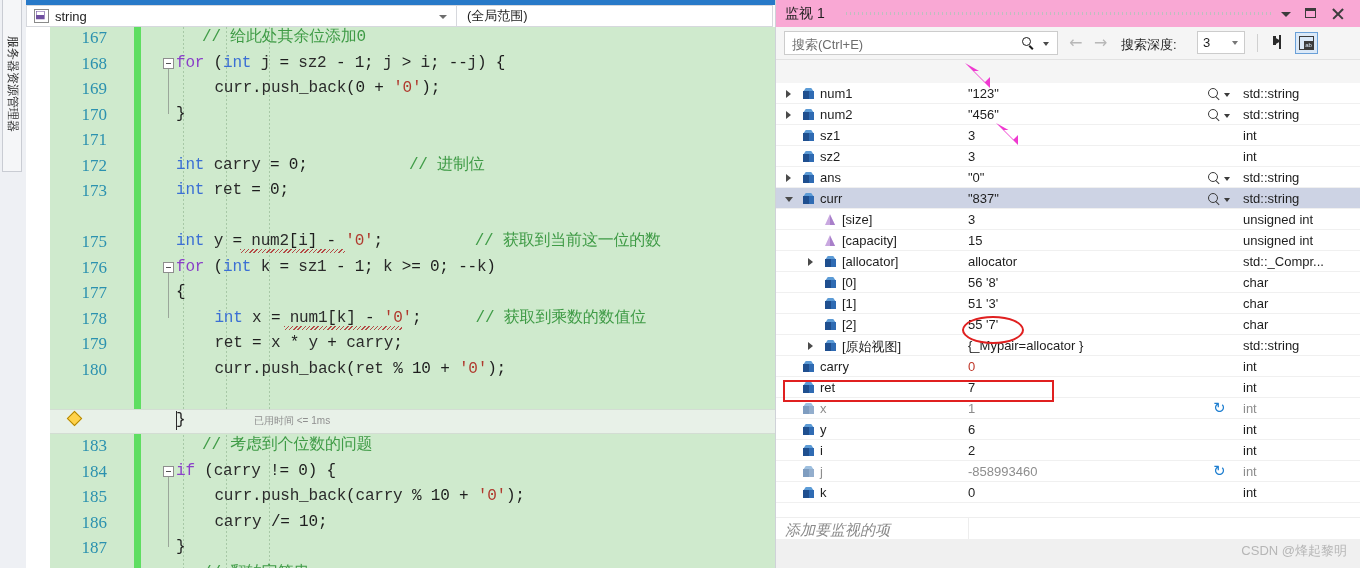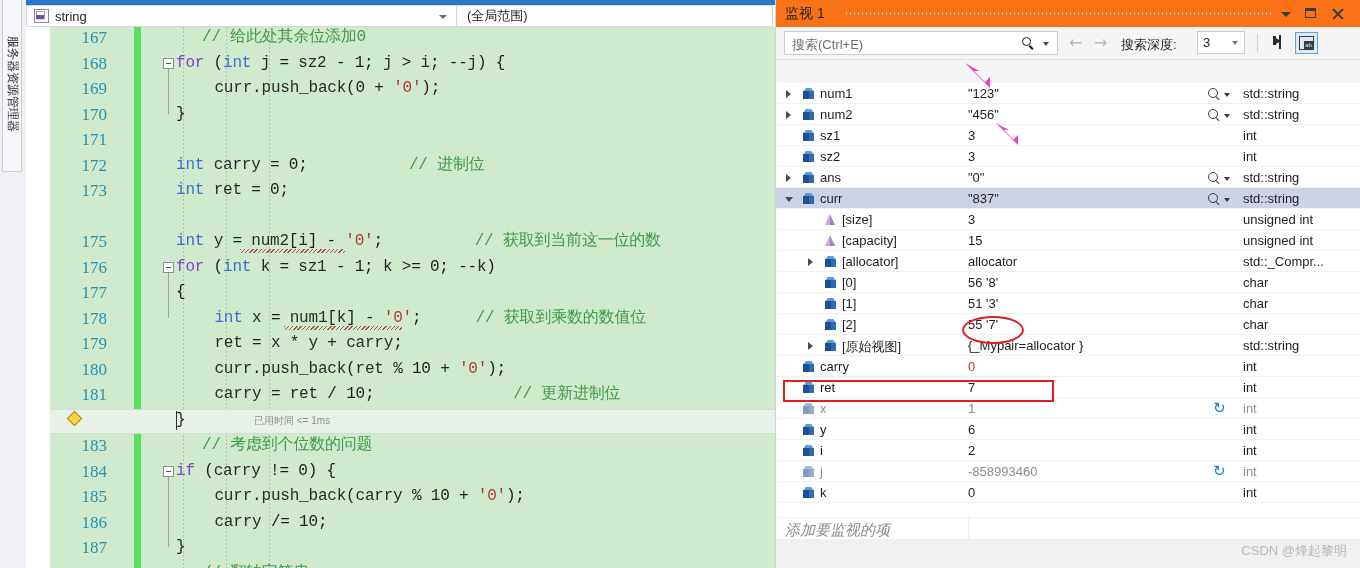--- a/index.html
+++ b/index.html
@@ -147,21 +147,21 @@
     opacity:.85;
   }
 
   
   .watch{
     position:absolute;left:775px;top:0;width:585px;height:568px;
     background:#f5f5f5;border-left:1px solid #cfd2d8;
   }
   .watch-title{
     position:absolute;left:0;top:0;width:585px;height:27px;
-    background:#f97316;border-bottom:1px solid #dedede;text-align:right;
+    background:#f9a8d4;border-bottom:1px solid #dedede;text-align:right;
   }
   .watch-title-text{
     position:absolute;left:9px;top:5px;font-size:14px;color:#1e1e1e;
     font-family:"Liberation Sans","DejaVu Sans",sans-serif;
   }
   .title-dots{
     position:absolute;left:70px;top:12px;right:90px;height:3px;
     background:repeating-linear-gradient(to right,#bfbfbf 0 1px,transparent 1px 4px);
   }
   .tbtn{position:absolute;top:4px;width:20px;height:19px;cursor:default;}
@@ -380,24 +380,20 @@
             <div class="ctext" style="top: 0px; left: 188.48px;"><span class="kw">int</span> <span class="id">x</span> = <span class="id">num1</span>[<span class="id">k</span>] - <span class="st">'0'</span>;   <span class="cm">// 获取到乘数的数值位</span></div>
           </div>
           <div class="cl" style="top: 304px;">
             <div class="lnum" style="top: 0px;">179</div>
             <div class="ctext" style="top: 0px; left: 188.48px;"><span class="id">ret</span> = <span class="id">x</span> * <span class="id">y</span> + <span class="id">carry</span>;</div>
           </div>
           <div class="cl" style="top: 329.5px;">
             <div class="lnum" style="top: 0px;">180</div>
             <div class="ctext" style="top: 0px; left: 188.48px;"><span class="id">curr</span>.<span class="id">push_back</span>(<span class="id">ret</span> % 10 + <span class="st">'0'</span>);</div>
           </div>
-          <div class="cl" style="top: 355px;">
-            <div class="lnum" style="top: 0px;">181</div>
-            <div class="ctext" style="top: 0px; left: 188.48px;"><span class="id">carry</span> = <span class="id">ret</span> / 10;            <span class="cm">// 更新进制位</span></div>
-          </div>
           <div class="cl" style="top: 380.5px;">
             <div class="lnum" style="top: 0px;">182</div>
             <div class="caret-line" style="top: 1px;"></div>
             <div class="caret-bar" style="top: 3px;"></div>
             <div class="exec-arrow" style="top: 5px;">
               <i></i>
             </div>
             <div class="elapsed" style="top: 6px;">已用时间 &lt;= 1ms</div>
             <div class="ctext" style="top: 0px; left: 150px;">}</div>
           </div>

